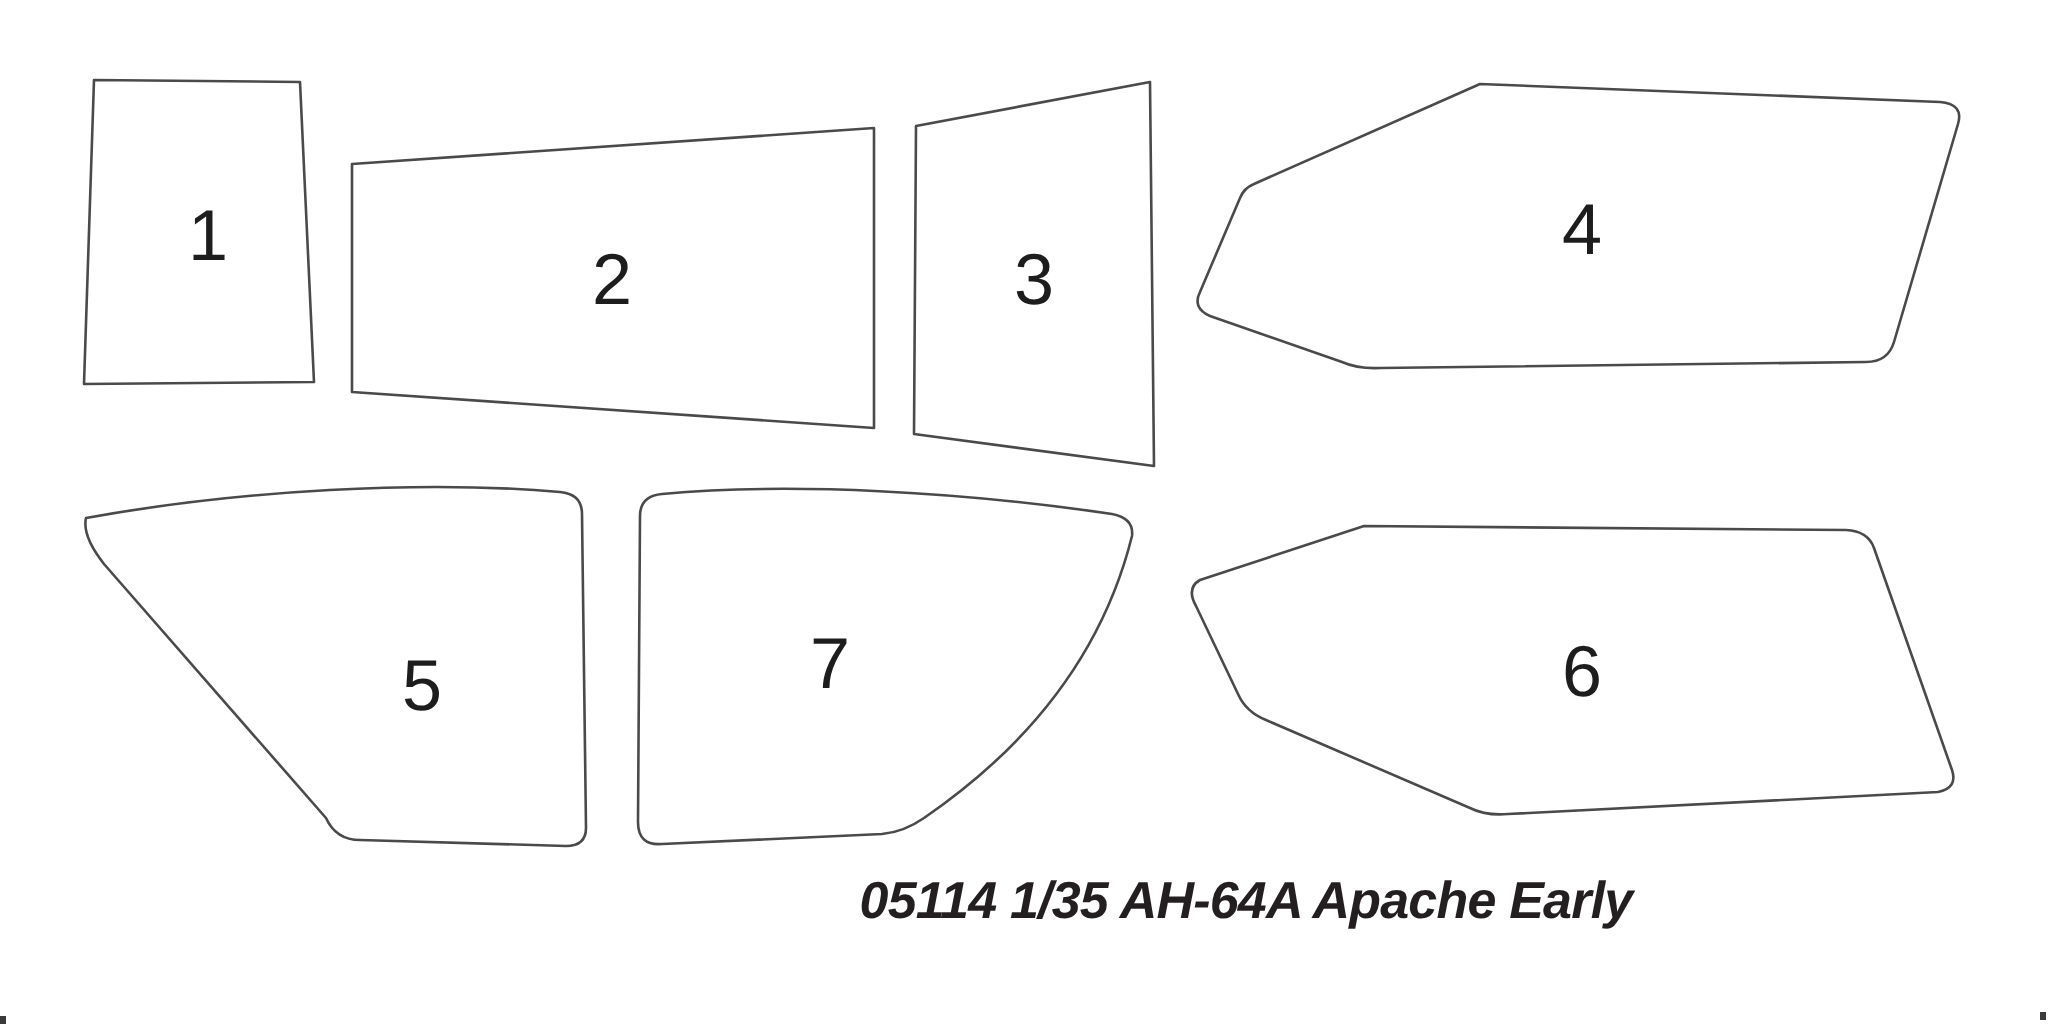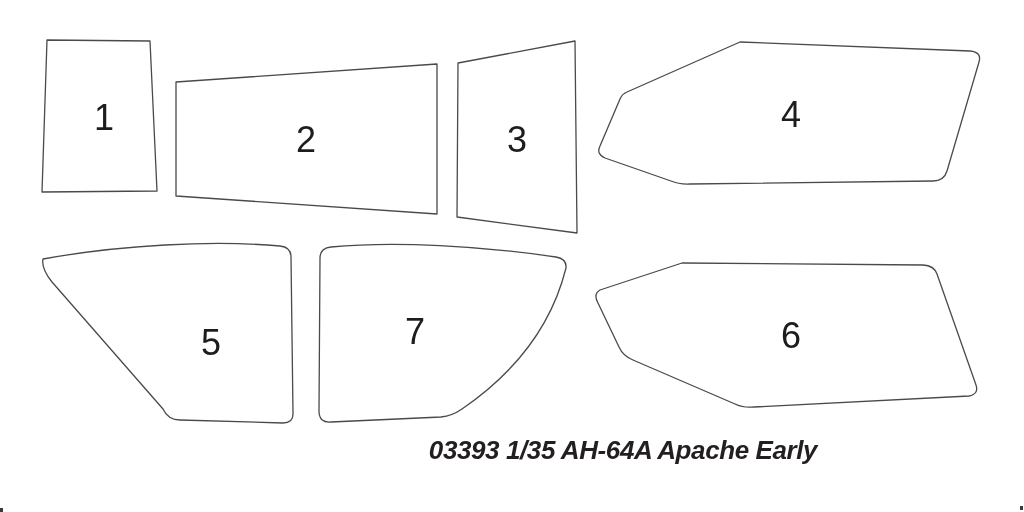--- a/index.html
+++ b/index.html
@@ -82,18 +82,18 @@
 
     <text class="part-num" x="104" y="130" text-anchor="middle" fill="#1d1d1d">1</text>
     <text class="part-num" x="306" y="152" text-anchor="middle" fill="#1d1d1d">2</text>
     <text class="part-num" x="517" y="152" text-anchor="middle" fill="#1d1d1d">3</text>
     <text class="part-num" x="791" y="127" text-anchor="middle" fill="#1d1d1d">4</text>
     <text class="part-num" x="211" y="355" text-anchor="middle" fill="#1d1d1d">5</text>
     <text class="part-num" x="791" y="348" text-anchor="middle" fill="#1d1d1d">6</text>
     <text class="part-num" x="415" y="344" text-anchor="middle" fill="#1d1d1d">7</text>
   </svg>
 
-  <div class="caption">03393 1/35 AH-64A Apache Early</div>
+  <div class="caption">05114 1/35 AH-64A Apache Early</div>
 
   <div class="speck bl"></div>
   <div class="speck br"></div>
 
 </div>
 
 </body></html>

